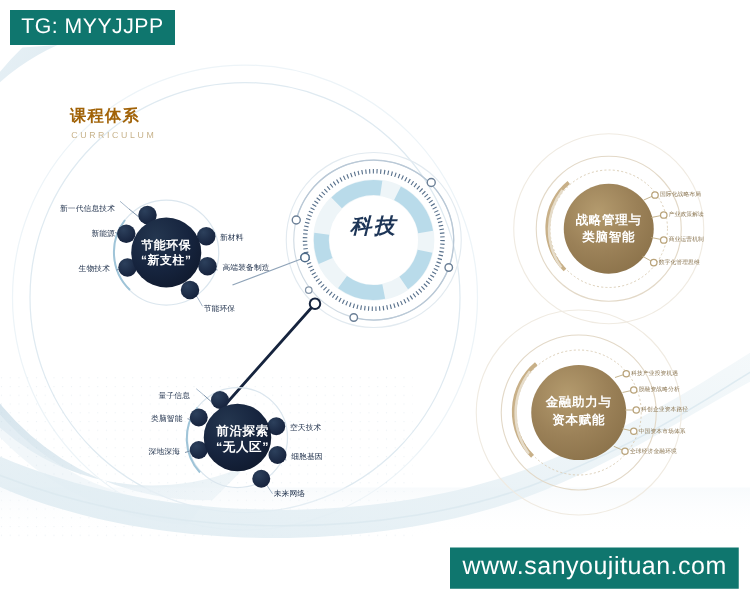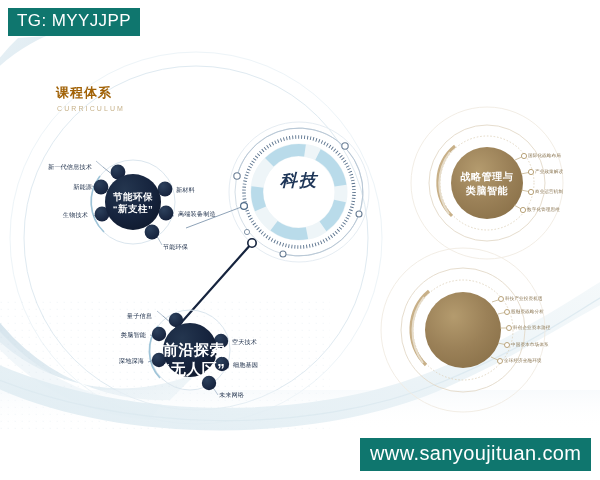--- a/index.html
+++ b/index.html
@@ -277,21 +277,21 @@
   </div>
 
   <div class="leaf l" style="left:10px;top:163px;width:82px;">新一代信息技术</div>
   <div class="leaf l" style="left:10px;top:183px;width:82px;">新能源</div>
   <div class="leaf l" style="left:10px;top:211px;width:78px;">生物技术</div>
 
   <div class="leaf r" style="left:176px;top:186px;">新材料</div>
   <div class="leaf r" style="left:178px;top:210px;">高端装备制造</div>
   <div class="leaf r" style="left:163px;top:243px;">节能环保</div>
 
-  <div class="hub-label" style="left:152px;top:340px;width:84px;font-size:15px;">
+  <div class="hub-label" style="left:152px;top:340px;width:84px;font-size:10px;">
     <span class="l1">前沿探索</span>
     <span class="l2">“无人区”</span>
   </div>
 
   <div class="leaf l" style="left:64px;top:312px;width:88px;">量子信息</div>
   <div class="leaf l" style="left:64px;top:331px;width:82px;">类脑智能</div>
   <div class="leaf l" style="left:60px;top:357px;width:84px;">深地深海</div>
 
   <div class="leaf r" style="left:232px;top:338px;">空天技术</div>
   <div class="leaf r" style="left:233px;top:361px;">细胞基因</div>
@@ -299,20 +299,24 @@
 
   <div class="gold-label" style="left:449px;top:170px;width:76px;">
     <span>战略管理与</span>
     <span>类脑智能</span>
   </div>
   <div class="gleaf" style="left:528px;top:153px;">国际化战略布局</div>
   <div class="gleaf" style="left:535px;top:169px;">产业政策解读</div>
   <div class="gleaf" style="left:535px;top:189px;">商业运营机制</div>
   <div class="gleaf" style="left:527px;top:207px;">数字化管理思维</div>
 
+  <div class="gold-label" style="left:423px;top:316px;width:80px;">
+    <span>金融助力与</span>
+    <span>资本赋能</span>
+  </div>
   <div class="gleaf" style="left:505px;top:296px;">科技产业投资机遇</div>
   <div class="gleaf" style="left:511px;top:309px;">股融资战略分析</div>
   <div class="gleaf" style="left:513px;top:325px;">科创企业资本路径</div>
   <div class="gleaf" style="left:511px;top:342px;">中国资本市场体系</div>
   <div class="gleaf" style="left:504px;top:358px;">全球经济金融环境</div>
 
   <div class="wm wm-tl">TG: MYYJJPP</div>
   <div class="wm wm-br">www.sanyoujituan.com</div>
 
 </div>

